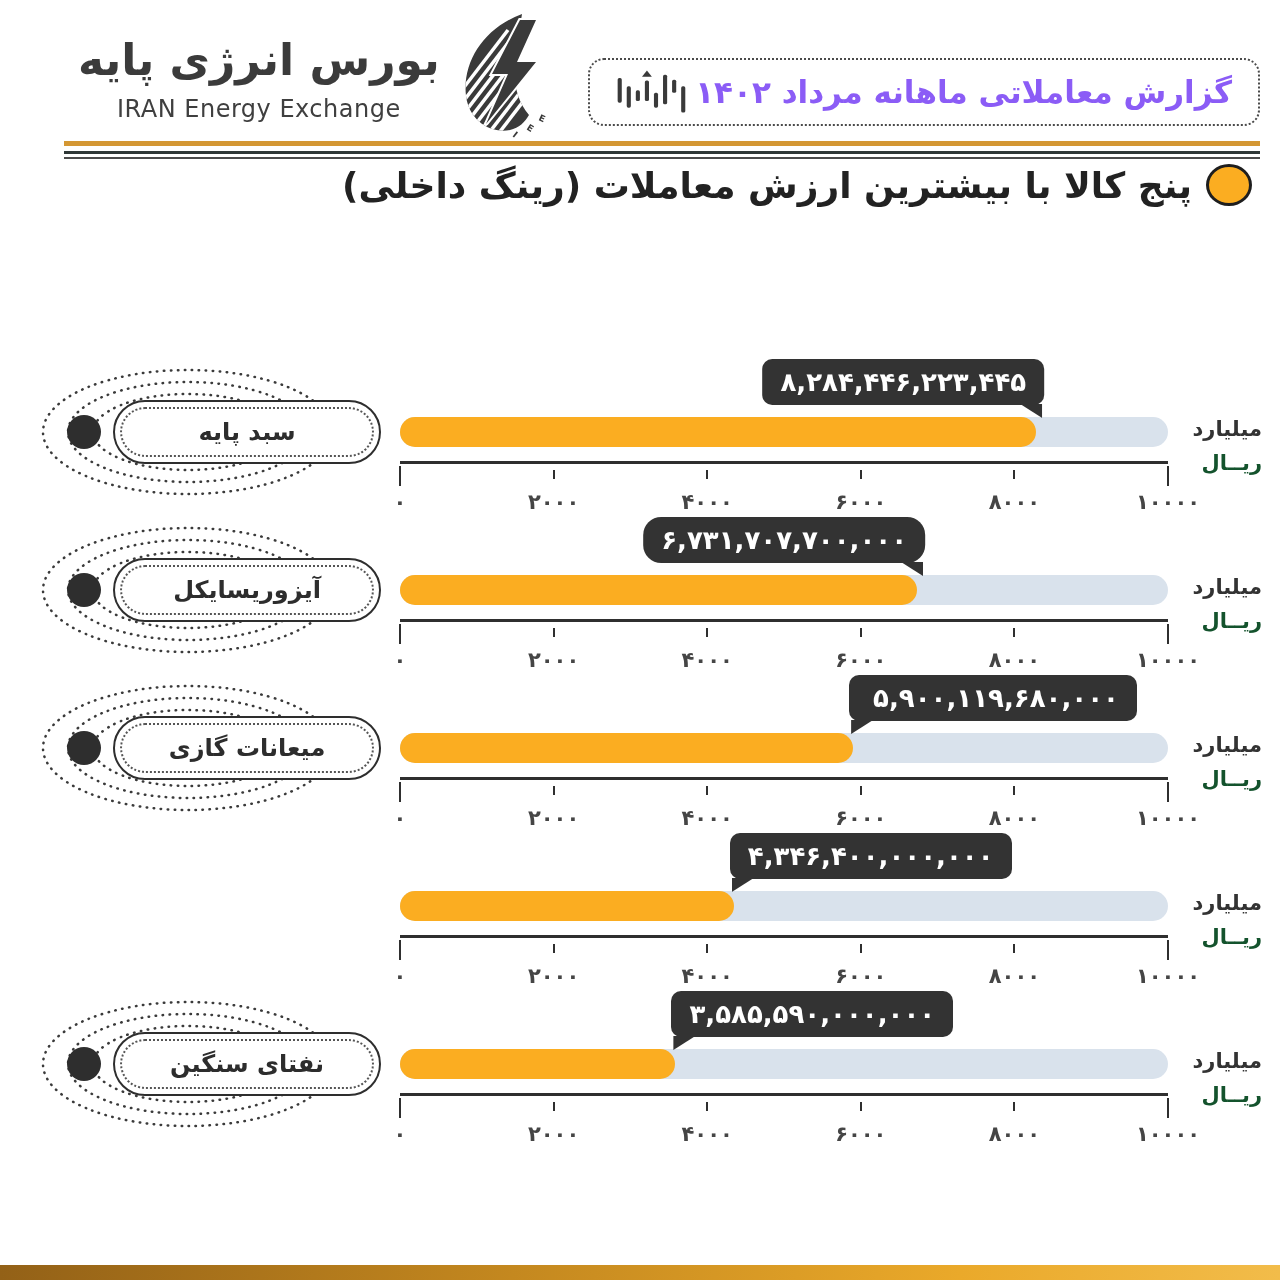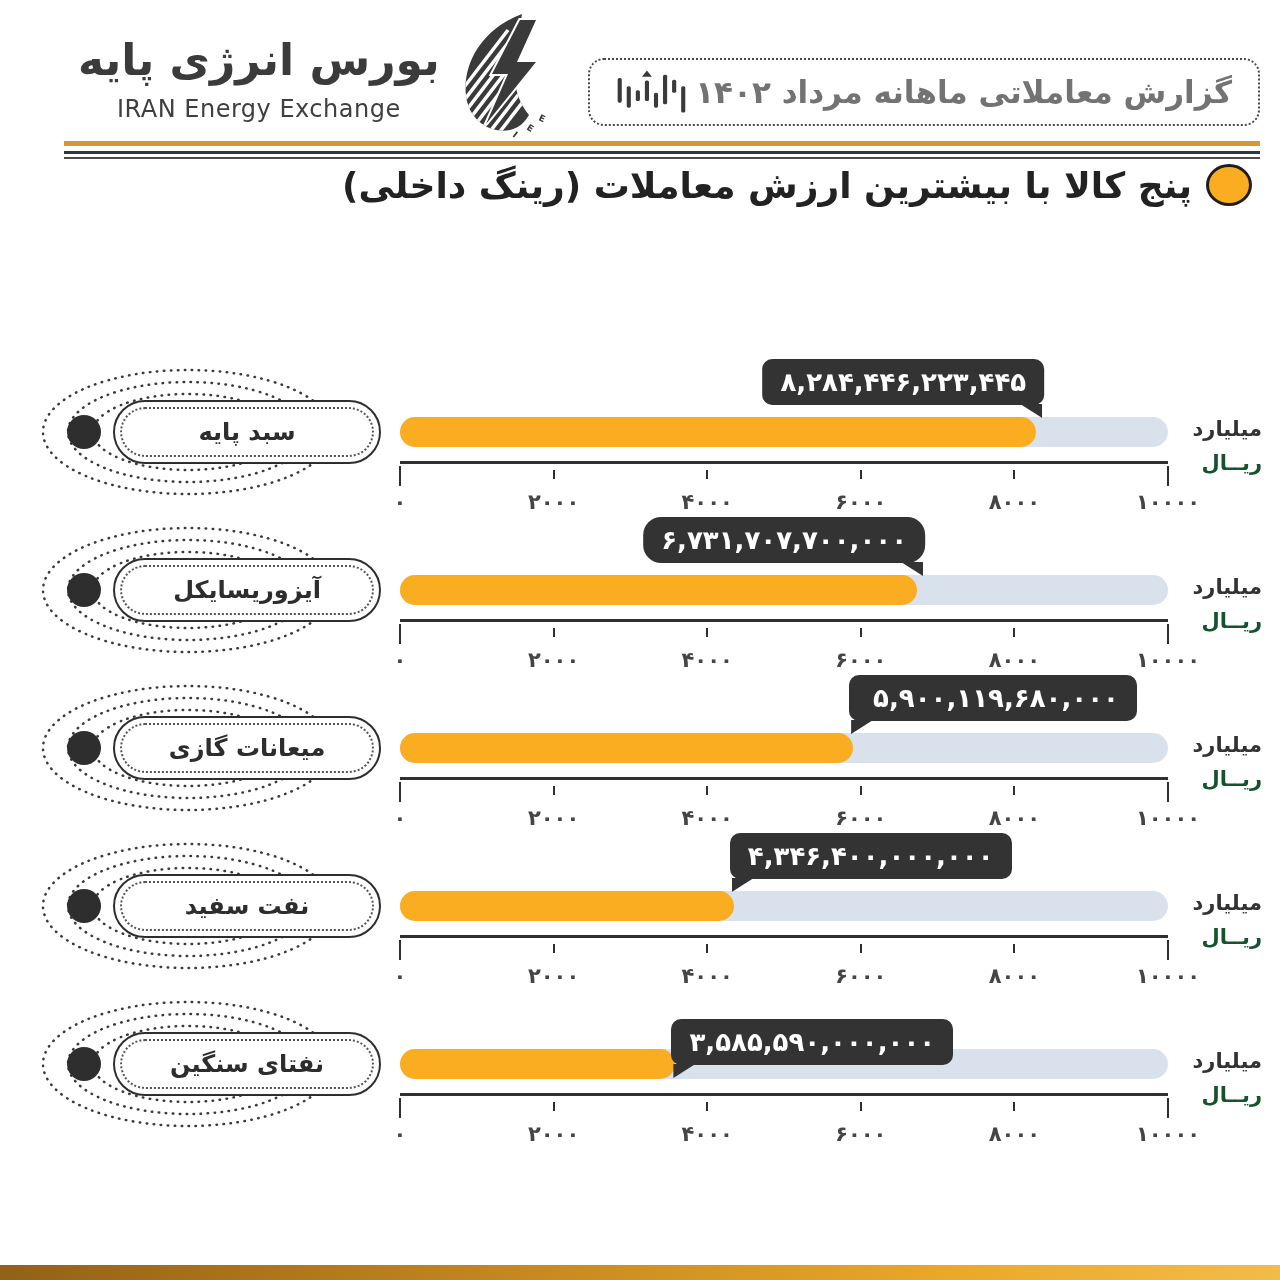--- a/index.html
+++ b/index.html
@@ -7,21 +7,21 @@
         font-family:"DejaVu Sans", sans-serif;color:#2f2f2f;}
 
   
   .brand{position:absolute;left:78px;top:12px;display:flex;align-items:center;gap:16px;}
   .brand-text{display:flex;flex-direction:column;align-items:center;}
   .brand-fa{font-size:44px;font-weight:bold;color:#3b3b3b;direction:rtl;line-height:1.5;}
   .brand-en{font-size:24px;color:#3f3f3f;letter-spacing:.5px;margin-top:2px;}
   .title-box{position:absolute;left:588px;top:58px;width:672px;height:68px;box-sizing:border-box;
              border:2.5px dotted #4a4a4a;border-radius:16px;display:flex;direction:rtl;
              align-items:center;justify-content:space-between;padding:0 26px;background:#fff;}
-  .report-title{font-size:31px;font-weight:bold;color:#737373;direction:rtl;white-space:nowrap;}
+  .report-title{font-size:31px;font-weight:bold;color:#8b5cf6;direction:rtl;white-space:nowrap;}
 
   .rules{position:absolute;left:64px;right:20px;top:141px;}
   .rule-gold{height:5px;background:#d49733;}
   .rule-dark1{height:3px;background:#2f3837;margin-top:5px;}
   .rule-dark2{height:2px;background:#4b4b4b;margin-top:3px;}
 
   .legend{position:absolute;right:28px;top:164px;display:flex;direction:rtl;align-items:center;gap:14px;}
   .legend-marker{width:46px;height:42px;border-radius:50%;border:3px solid #1e1e1e;background:#fbad21;box-sizing:border-box;}
   .legend-text{font-size:36px;font-weight:bold;color:#222;direction:rtl;white-space:nowrap;}
 
@@ -261,35 +261,20 @@
             <span class="tlabel" style="left: 100%;">۱۰۰۰۰</span>
           </div>
       </div>
       <div class="unit">
         <div class="unit-line1">میلیارد</div>
         <div class="unit-line2">ریــال</div>
       </div>
     </section>
 
     <section class="row">
-      <div class="label-group">
-        <svg class="orbits" width="380" height="150" viewBox="0 0 380 150">
-          <g fill="none" stroke="#3a3a3a" stroke-width="2.5" stroke-linecap="round" stroke-dasharray="0.5 6.5">
-            <ellipse cx="160" cy="75" rx="95" ry="38"></ellipse>
-            <ellipse cx="160" cy="75" rx="120" ry="50"></ellipse>
-            <ellipse cx="160" cy="75" rx="145" ry="62"></ellipse>
-          </g>
-          <circle cx="56" cy="75" r="17" fill="#2e2e2e"></circle>
-        </svg>
-        <div class="pill">
-          <div class="pill-inner">
-            <span class="pill-label">نفت سفید</span>
-          </div>
-        </div>
-      </div>
       <div class="chart">
         <div class="callout tail-left" style="left: 43.46%;">
           <span>۴,۳۴۶,۴۰۰,۰۰۰,۰۰۰</span>
           <span class="tail"></span>
         </div>
         <div class="track">
           <div class="fill" style="width: 43.46%;"></div>
         </div>
         <div class="axis">
             <span class="tick end" style="left: 0%;"></span>
@@ -322,21 +307,21 @@
           </g>
           <circle cx="56" cy="75" r="17" fill="#2e2e2e"></circle>
         </svg>
         <div class="pill">
           <div class="pill-inner">
             <span class="pill-label">نفتای سنگین</span>
           </div>
         </div>
       </div>
       <div class="chart">
-        <div class="callout tail-left" style="left: 35.86%; margin-top: 28px;">
+        <div class="callout tail-left" style="left: 35.86%;">
           <span>۳,۵۸۵,۵۹۰,۰۰۰,۰۰۰</span>
           <span class="tail"></span>
         </div>
         <div class="track">
           <div class="fill" style="width: 35.86%;"></div>
         </div>
         <div class="axis">
             <span class="tick end" style="left: 0%;"></span>
             <span class="tlabel" style="left: 0%;">۰</span>
             <span class="tick" style="left: 20%;"></span>

